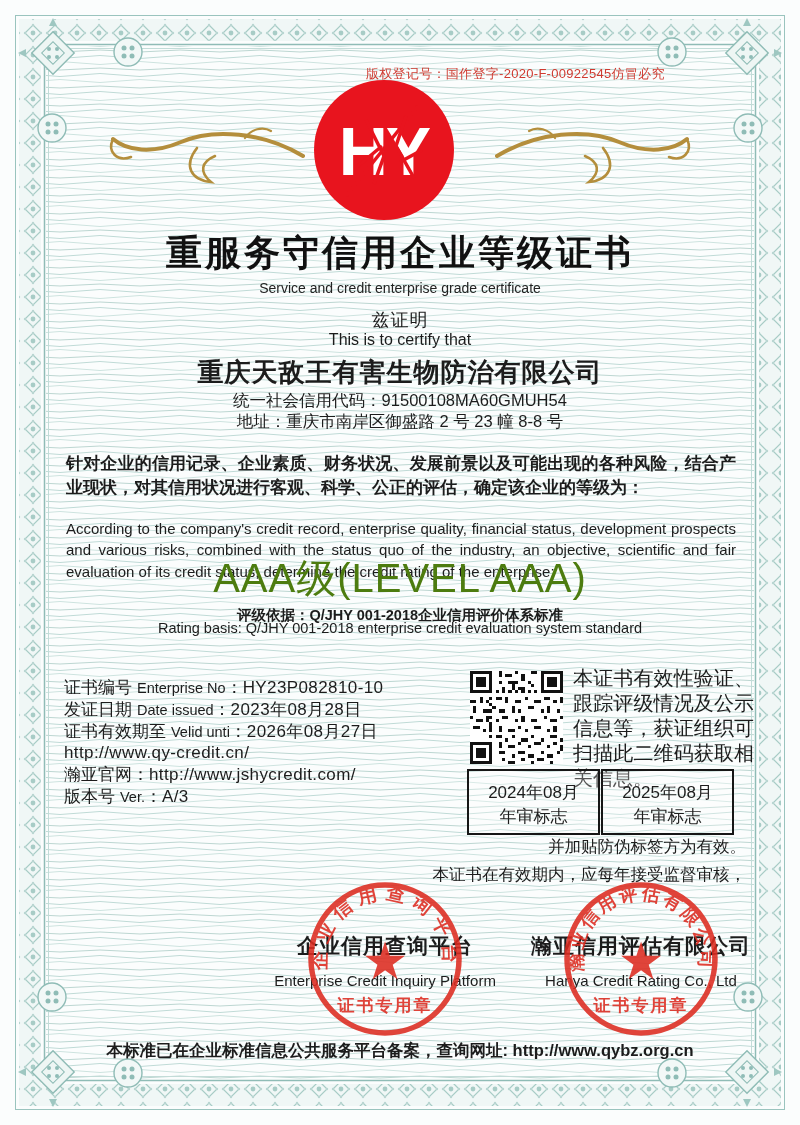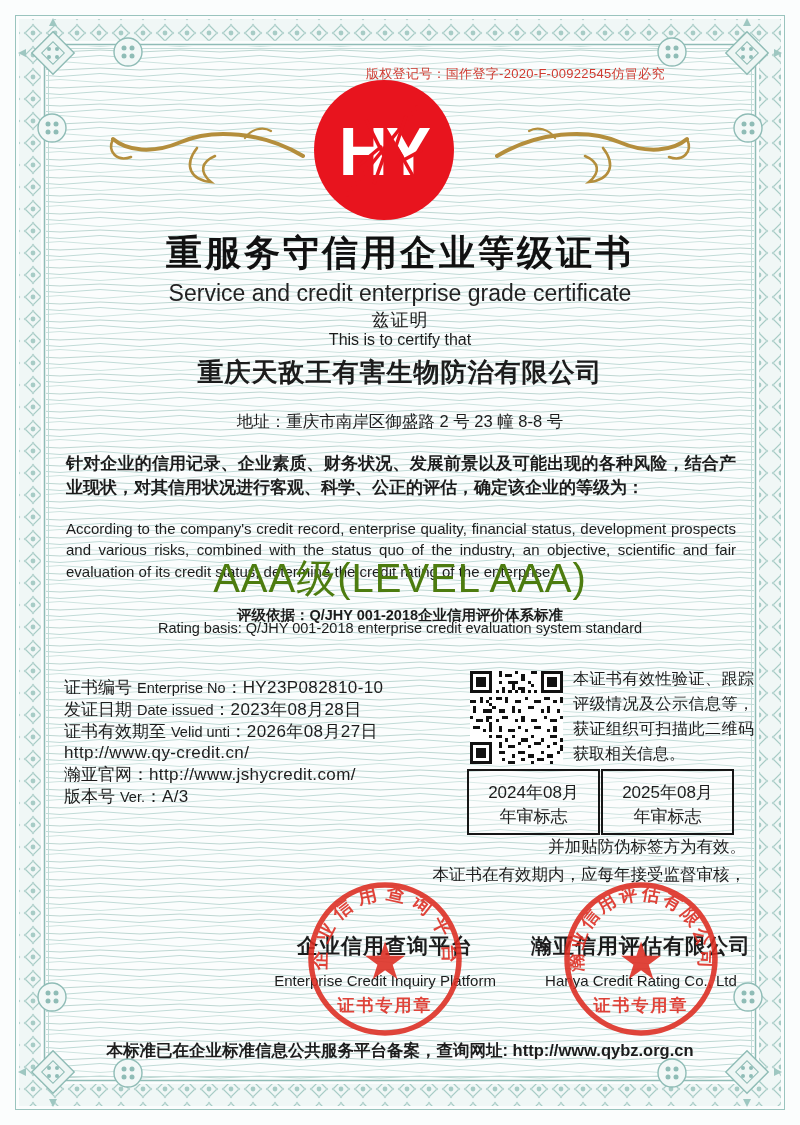--- a/index.html
+++ b/index.html
@@ -7,41 +7,41 @@
     position:relative;width:800px;height:1125px;overflow:hidden;
     background:#fbfdfd;
     font-family:"Liberation Sans",sans-serif;
     color:#1c1c1c;
   }
   .abs{position:absolute;}
   .center{left:0;right:0;text-align:center;}
   
   .copyright{top:65px;left:366px;font-size:13px;color:#cf3a30;letter-spacing:.3px;}
   .title-zh{top:229px;font-size:36px;font-weight:800;letter-spacing:3px;color:#111;}
-  .title-en{top:280px;font-size:23px;color:#222;}
+  .title-en{top:280px;font-size:14px;color:#222;}
   .certify-zh{top:308px;font-size:18px;color:#1a1a1a;letter-spacing:1px;}
   .certify-en{top:331px;font-size:16px;}
   .company-name{top:355px;font-size:26px;font-weight:800;letter-spacing:1px;}
   .code-line{top:390px;font-size:16.5px;}
   .addr-line{top:411px;font-size:16.5px;}
   
   .eval{top:452px;left:66px;right:64px;}
   .eval-zh{font-size:17px;font-weight:600;line-height:1.4;text-align:justify;}
   .eval-en{font-size:15px;line-height:1.45;margin-top:18px;text-align:justify;}
   .rating-level{top:551px;font-size:40px;font-weight:400;color:#4d7c0f;letter-spacing:1px;}
   .basis-zh{top:606px;font-size:14.5px;font-weight:600;}
   .basis-en{top:620px;font-size:14.5px;}
   
   .details{top:677px;left:64px;width:400px;}
   .d-row{height:21.8px;line-height:21.8px;font-size:17px;white-space:nowrap;}
   .d-row .le{font-size:14.5px;margin-left:5px;}
   .d-row .val{letter-spacing:.4px;}
   
   .qr-box{top:671px;left:470px;width:93px;height:93px;}
-  .qr-note{top:666px;left:573px;width:181px;font-size:16px;line-height:25px;font-weight:500;text-align:justify;}
+  .qr-note{top:666px;left:573px;width:181px;font-size:20px;line-height:25px;font-weight:500;text-align:justify;}
   .rev-box{top:769px;width:129px;height:52px;border:2.5px solid #161616;text-align:center;
            font-size:17px;line-height:24px;padding-top:10px;box-sizing:content-box;background:rgba(255,255,255,.25);}
   .rev-box1{left:467px;} .rev-box2{left:601px;}
   .sup-note{top:832px;left:380px;right:54px;text-align:right;font-size:16.5px;line-height:28px;}
   
   .org-block{top:932px;width:226px;text-align:center;}
   .org-left{left:272px;} .org-right{left:528px;}
   .org-zh{font-size:21px;font-weight:bold;letter-spacing:1px;white-space:nowrap;}
   .org-en{font-size:15px;margin-top:12px;white-space:nowrap;}
   .seal{top:879px;width:160px;height:160px;}
@@ -135,20 +135,21 @@
       <path d="M86 82 L108 70"></path>
     </g>
   </svg>
 
   <div class="abs center title-zh">重服务守信用企业等级证书</div>
   <div class="abs center title-en">Service and credit enterprise grade certificate</div>
   <div class="abs center certify-zh">兹证明</div>
   <div class="abs center certify-en">This is to certify that</div>
 
   <div class="abs center company-name">重庆天敌王有害生物防治有限公司</div>
+  <div class="abs center code-line">统一社会信用代码：91500108MA60GMUH54</div>
   <div class="abs center addr-line">地址：重庆市南岸区御盛路 2 号 23 幢 8-8 号</div>
 
   <div class="abs eval">
     <div class="eval-zh">针对企业的信用记录、企业素质、财务状况、发展前景以及可能出现的各种风险，结合产业现状，对其信用状况进行客观、科学、公正的评估，确定该企业的等级为：</div>
     <div class="eval-en">According to the company's credit record, enterprise quality, financial status, development prospects and various risks, combined with the status quo of the industry, an objective, scientific and fair evaluation of its credit status, determine the credit rating of the enterprise:</div>
   </div>
 
   <div class="abs center rating-level">AAA级(LEVEL AAA)</div>
   <div class="abs center basis-zh">评级依据：Q/JHY 001-2018企业信用评价体系标准</div>
   <div class="abs center basis-en">Rating basis: Q/JHY 001-2018 enterprise credit evaluation system standard</div>

